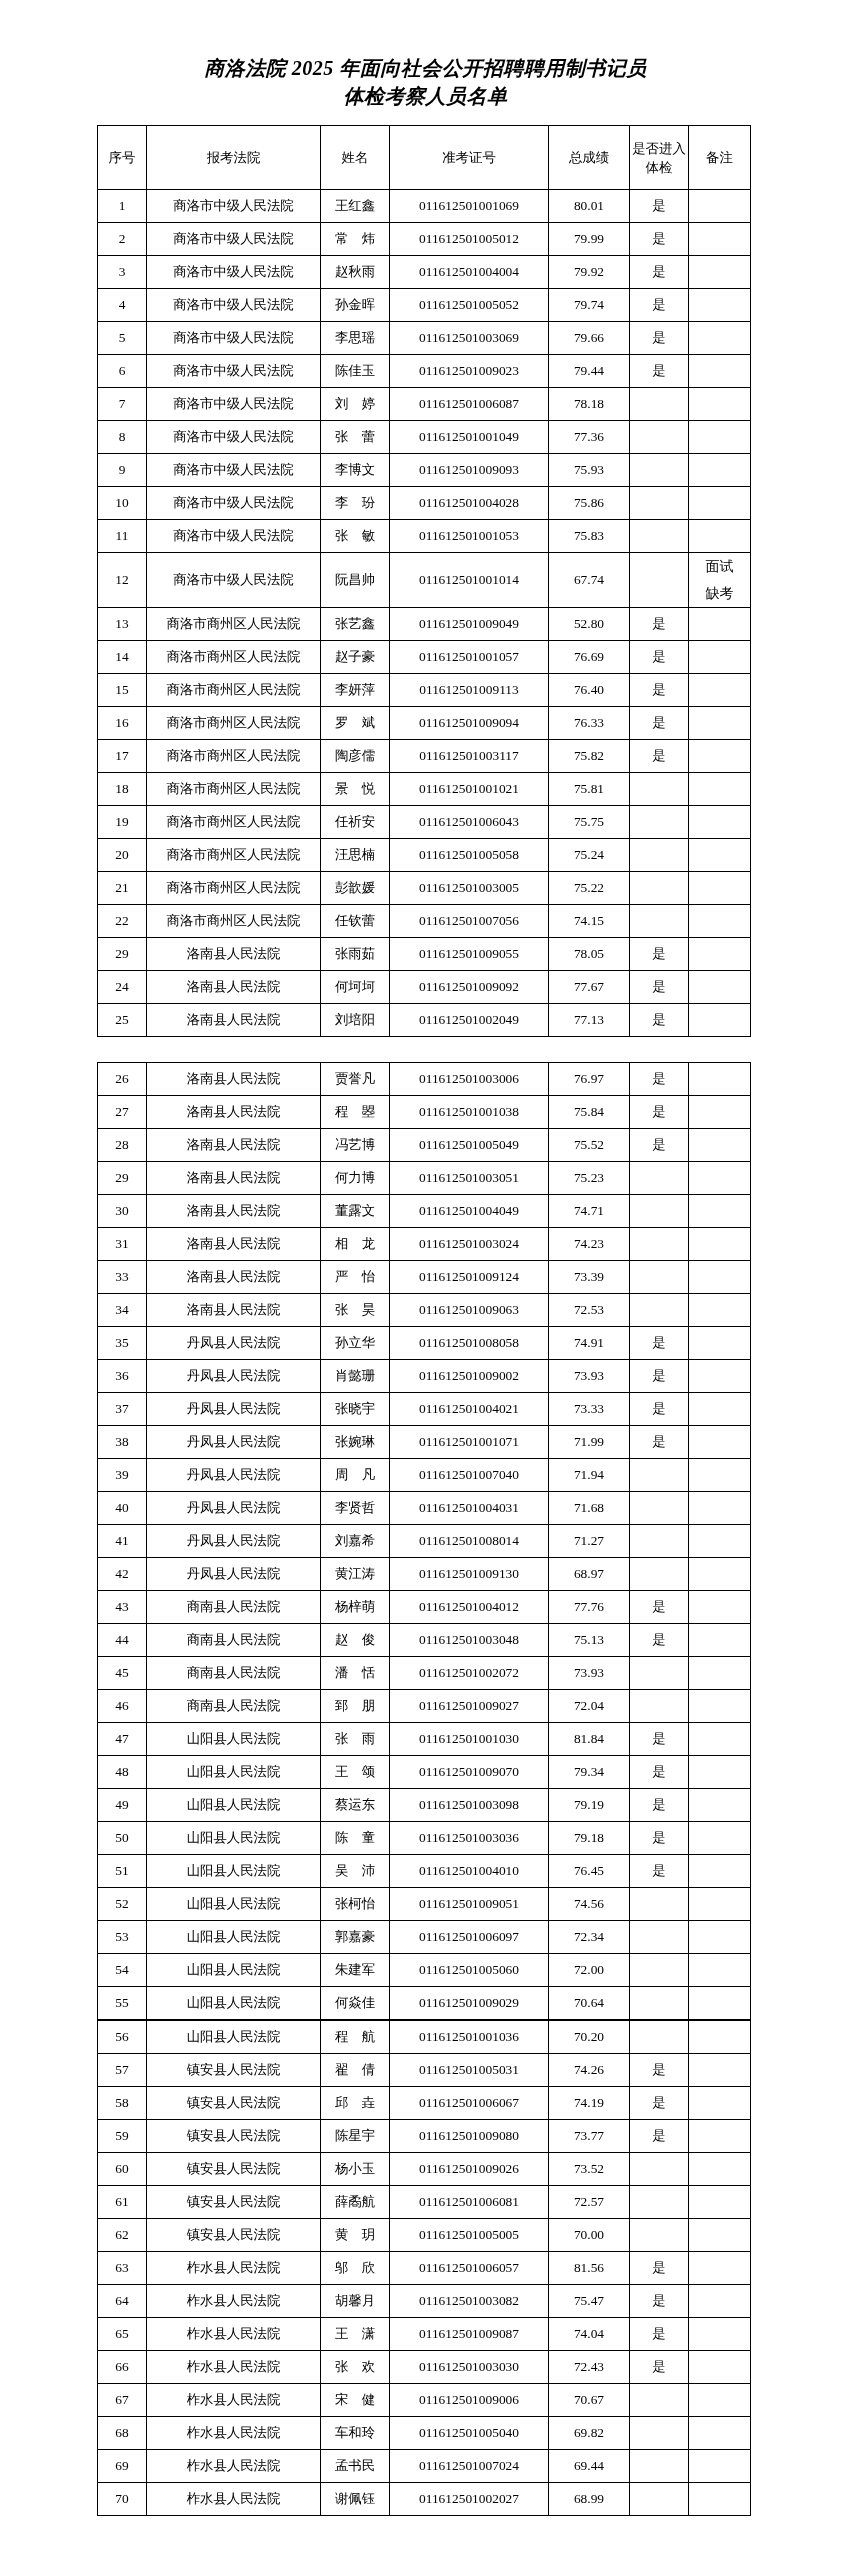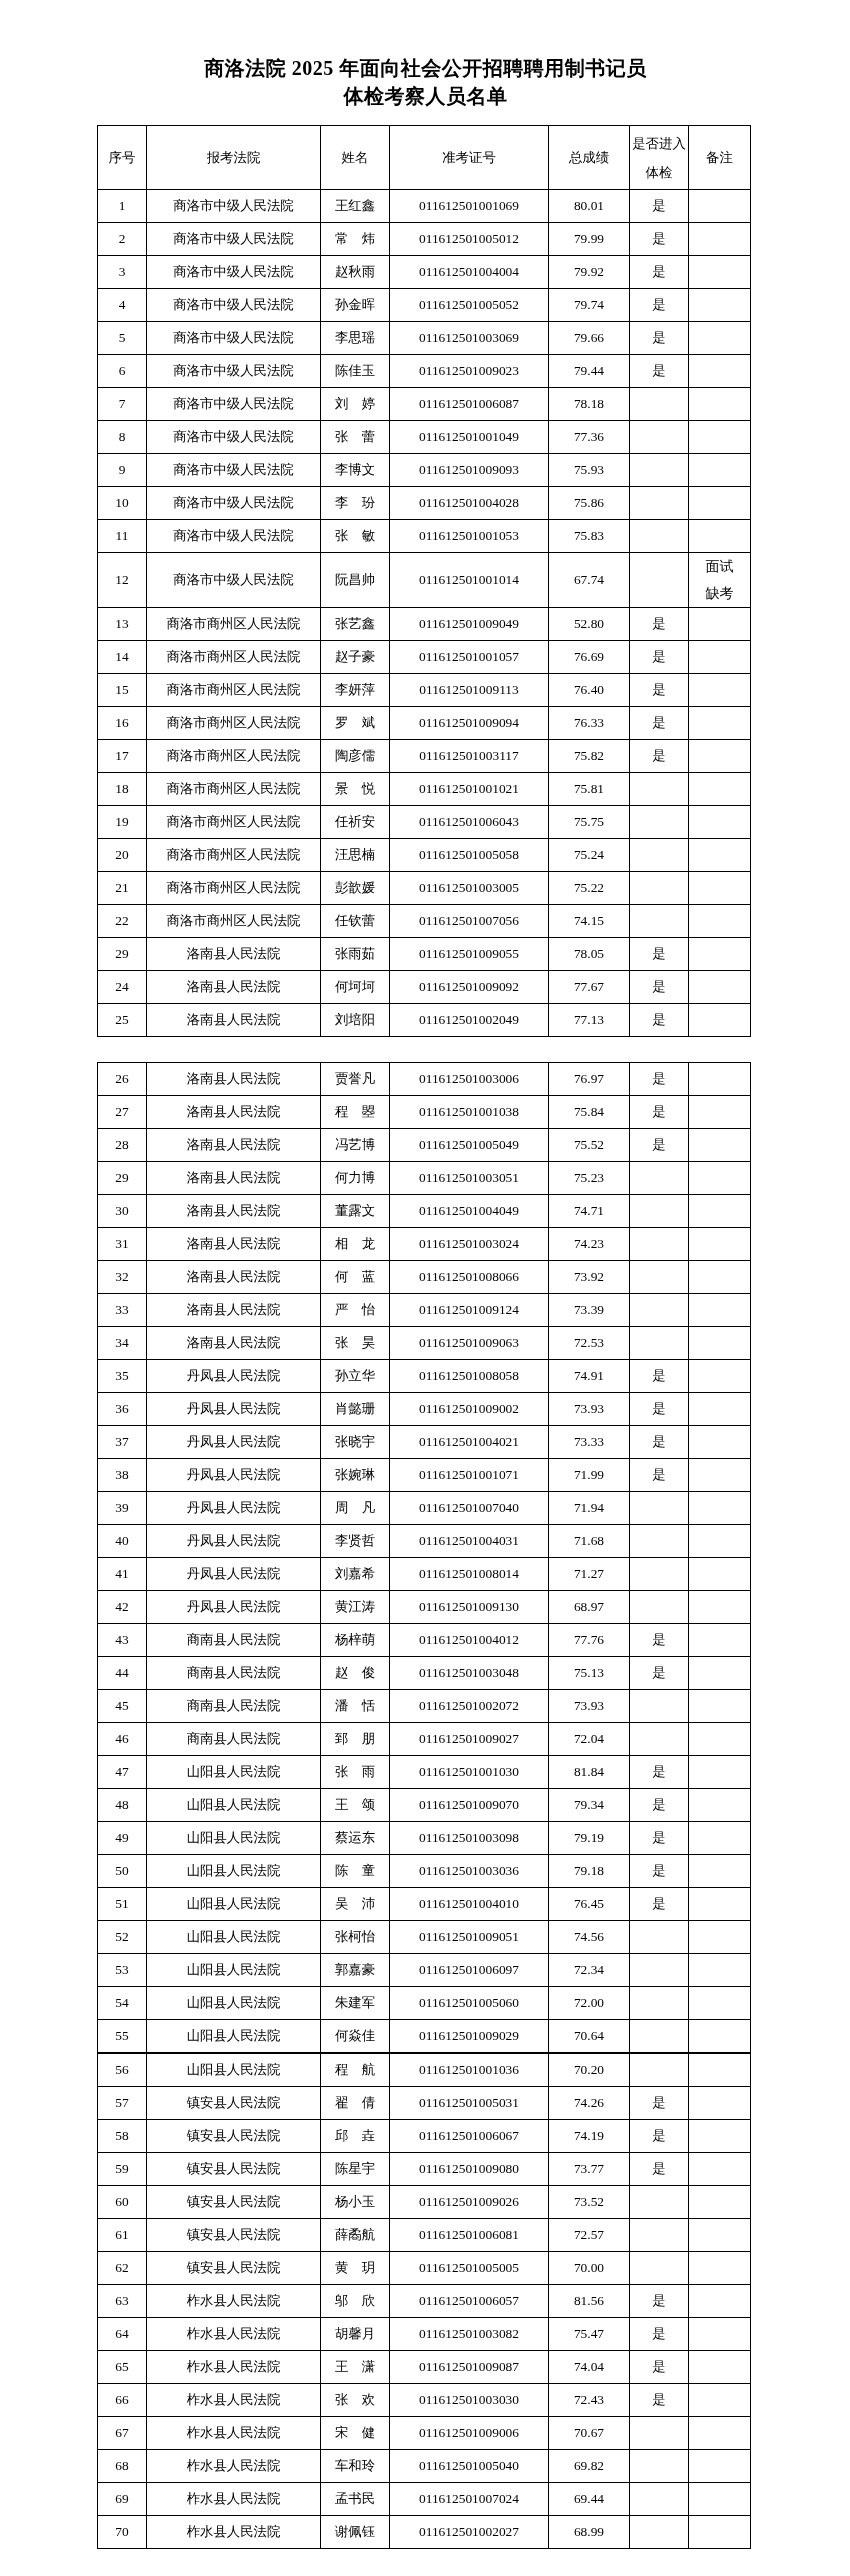--- a/index.html
+++ b/index.html
@@ -11,20 +11,21 @@
     font-family: "Liberation Serif", "DejaVu Serif", serif;
   }
   .doc { position: relative; width: 851px; }
   .title {
     margin: 0;
     text-align: center;
     font-weight: bold;
     font-size: 20px;
     line-height: 25px;
     letter-spacing: 0.5px;
+    font-style: italic;
   }
   .title1 { padding-top: 56px; }
   .title2 { margin-top: 3px; }
 
   table.roster {
     border-collapse: collapse;
     table-layout: fixed;
     margin-left: 97px;
     width: 654px;
     border: 1.1px solid #000;
@@ -49,21 +50,21 @@
   .roster tr.tall { height: 44px; }
 
   .col-no     { width: 49px;  font-size: 14px; }
   .col-court  { width: 174px; }
   .col-name   { width: 69px; }
   .col-ticket { width: 159px; font-size: 14px; }
   .col-score  { width: 81px; font-size: 14px; }
   .col-enter  { width: 59px; }
   .col-remark { width: 62px; }
 
-  th.col-enter { line-height: 29px; }
+  th.col-enter { line-height: 19px; }
   .remark-text {
     display: inline-block;
     width: 28px;
     line-height: 27px;
     font-size: 14px;
   }
 </style>
 </head>
 <body>
 
@@ -380,29 +381,20 @@
         <tr>
           <td class="col-no">31</td>
           <td class="col-court">洛南县人民法院</td>
           <td class="col-name">相　龙</td>
           <td class="col-ticket">011612501003024</td>
           <td class="col-score">74.23</td>
           <td class="col-enter"></td>
           <td class="col-remark"></td>
         </tr>
         <tr>
-          <td class="col-no">32</td>
-          <td class="col-court">洛南县人民法院</td>
-          <td class="col-name">何　蓝</td>
-          <td class="col-ticket">011612501008066</td>
-          <td class="col-score">73.92</td>
-          <td class="col-enter"></td>
-          <td class="col-remark"></td>
-        </tr>
-        <tr>
           <td class="col-no">33</td>
           <td class="col-court">洛南县人民法院</td>
           <td class="col-name">严　怡</td>
           <td class="col-ticket">011612501009124</td>
           <td class="col-score">73.39</td>
           <td class="col-enter"></td>
           <td class="col-remark"></td>
         </tr>
         <tr>
           <td class="col-no">34</td>

